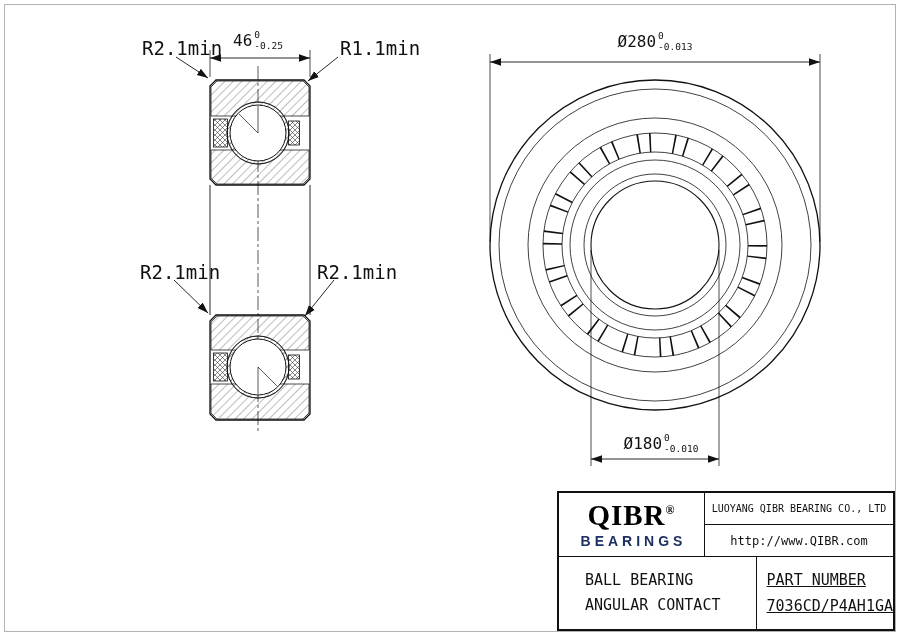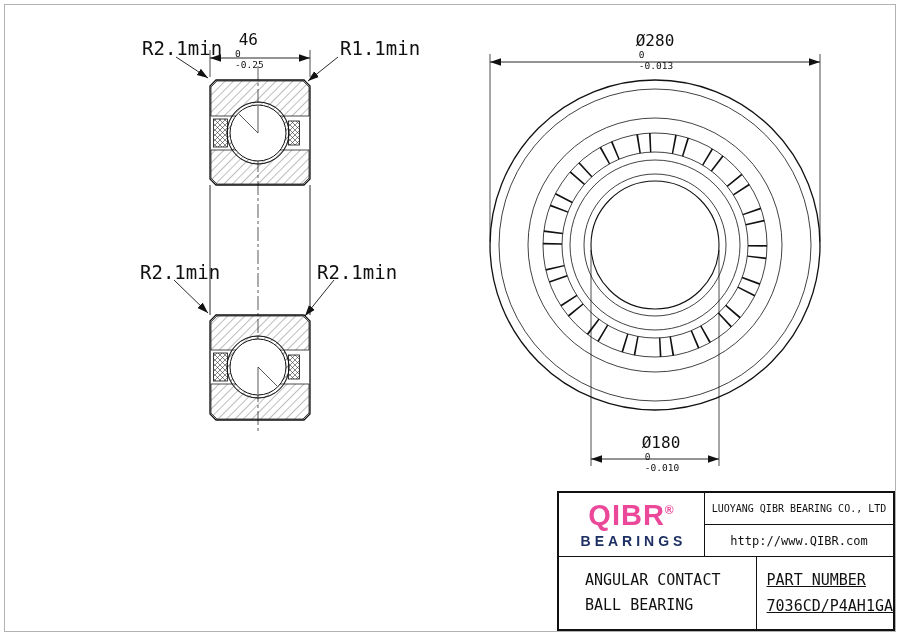--- a/index.html
+++ b/index.html
@@ -5,31 +5,31 @@
   * { margin:0; padding:0; box-sizing:border-box; }
   html,body { background:#ffffff; }
   .canvas {
     position:relative; width:900px; height:636px; background:#ffffff;
     font-family:"DejaVu Sans Mono", monospace; color:#111; overflow:hidden;
   }
   .frame { position:absolute; inset:4px; border:1px solid #b3b3b3; pointer-events:none; }
   svg.drawing { position:absolute; left:0; top:0; }
 
   .r-label { position:absolute; font-size:19px; white-space:nowrap; }
-  .dim-label { position:absolute; display:flex; align-items:center; font-size:16px; white-space:nowrap;flex-direction:column; }
+  .dim-label { position:absolute; display:flex; align-items:center; font-size:16px; white-space:nowrap; }
   .dim-label .tol { display:flex; flex-direction:column; font-size:9.5px; line-height:1.15; margin-left:2px; text-align:left; }
   .centered { transform:translateX(-50%); }
 
   .title-block {
     position:absolute; left:557px; top:491px; width:338px; height:140px;
     border:2px solid #111; background:#fff; display:flex; flex-direction:column;
   }
   .tb-row1 { height:64px; border-bottom:1px solid #111; display:flex; }
   .tb-logo-cell { width:146px; border-right:1px solid #111; display:flex; flex-direction:column; align-items:center; justify-content:center; }
-  .logo-main { font-family:Liberation Sans, sans-serif; font-weight:bold; font-size:29px; color:#ec4899; letter-spacing:1px; line-height:1; }
+  .logo-main { font-family:Liberation Serif, serif; font-weight:bold; font-size:29px; color:#000000; letter-spacing:1px; line-height:1; }
   .logo-reg { font-size:12px; vertical-align:super; font-weight:bold; }
   .logo-sub { font-family:"Liberation Sans", sans-serif; font-weight:bold; font-size:14px; letter-spacing:4px; color:#1d2f63; margin-top:3px; padding-left:4px; }
   .tb-info-cell { flex:1; display:flex; flex-direction:column; }
   .tb-company { flex:1; border-bottom:1px solid #111; display:flex; align-items:center; justify-content:center; font-size:10px; white-space:nowrap; }
   .tb-website { flex:1; display:flex; align-items:center; justify-content:center; font-size:12px; }
   .tb-row2 { flex:1; display:flex; }
   .tb-product-cell { width:200px; border-right:1px solid #111; display:flex; flex-direction:column; justify-content:center; padding-left:26px; font-size:15px; line-height:1.65; }
   .tb-part-cell { flex:1; display:flex; flex-direction:column; justify-content:center; padding-left:10px; font-size:15px; line-height:1.75; white-space:nowrap;text-decoration:underline; }
 </style>
 </head>
@@ -143,22 +143,22 @@
         <div class="logo-main"><span>QIBR</span><span class="logo-reg">®</span></div>
         <div class="logo-sub">BEARINGS</div>
       </div>
       <div class="tb-info-cell">
         <div class="tb-company">LUOYANG QIBR BEARING CO., LTD</div>
         <div class="tb-website">http://www.QIBR.com</div>
       </div>
     </div>
     <div class="tb-row2">
       <div class="tb-product-cell">
+        <div>BALL BEARING</div>
         <div>ANGULAR CONTACT</div>
-        <div>BALL BEARING</div>
       </div>
       <div class="tb-part-cell">
         <div>PART NUMBER</div>
         <div>7036CD/P4AH1GA</div>
       </div>
     </div>
   </div>
 </div>
 
 </body></html>

